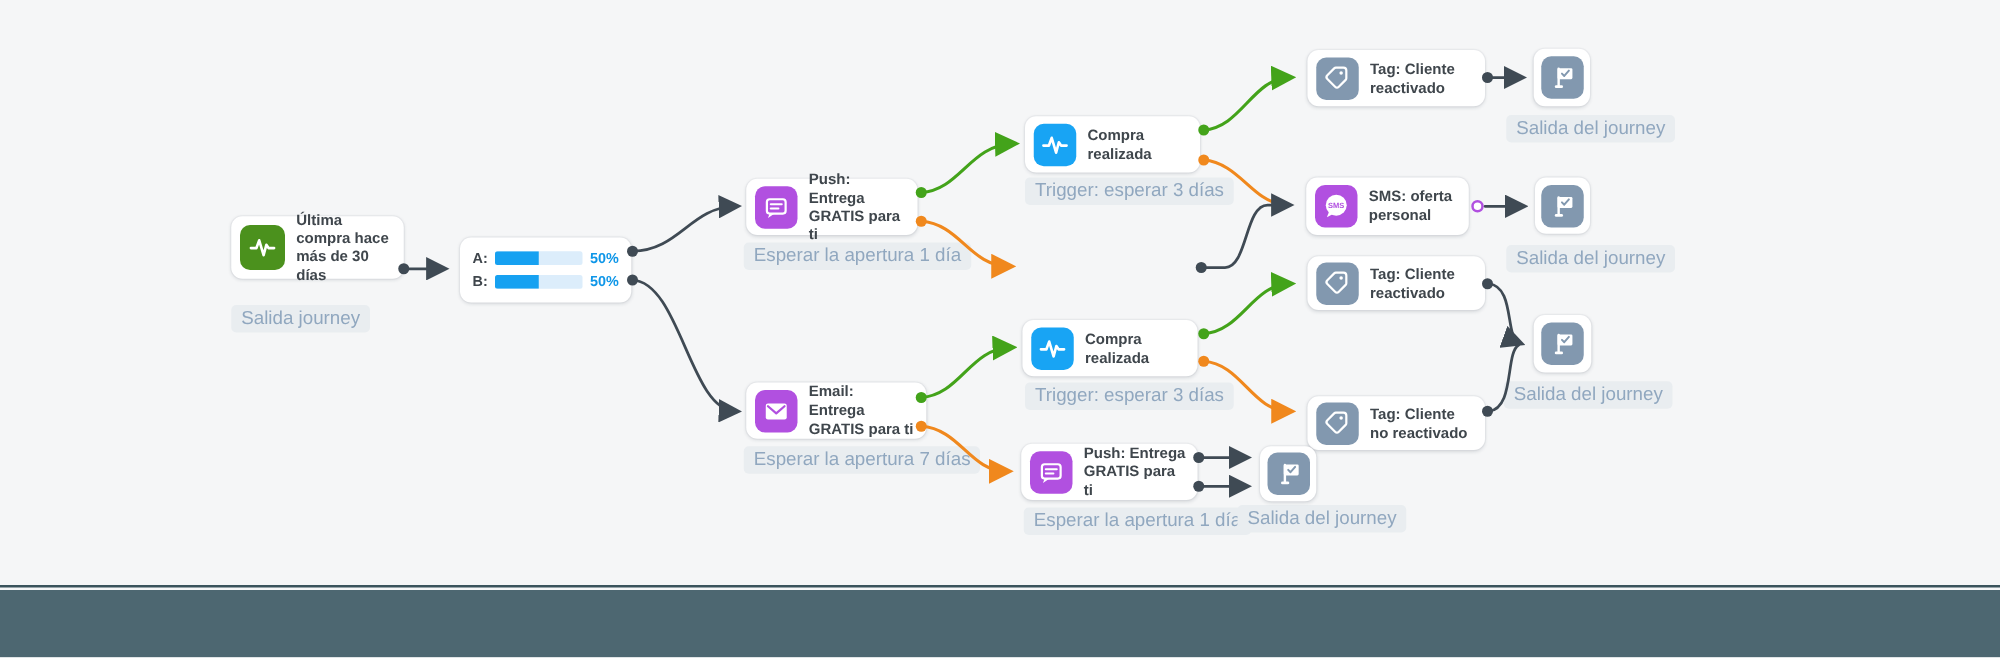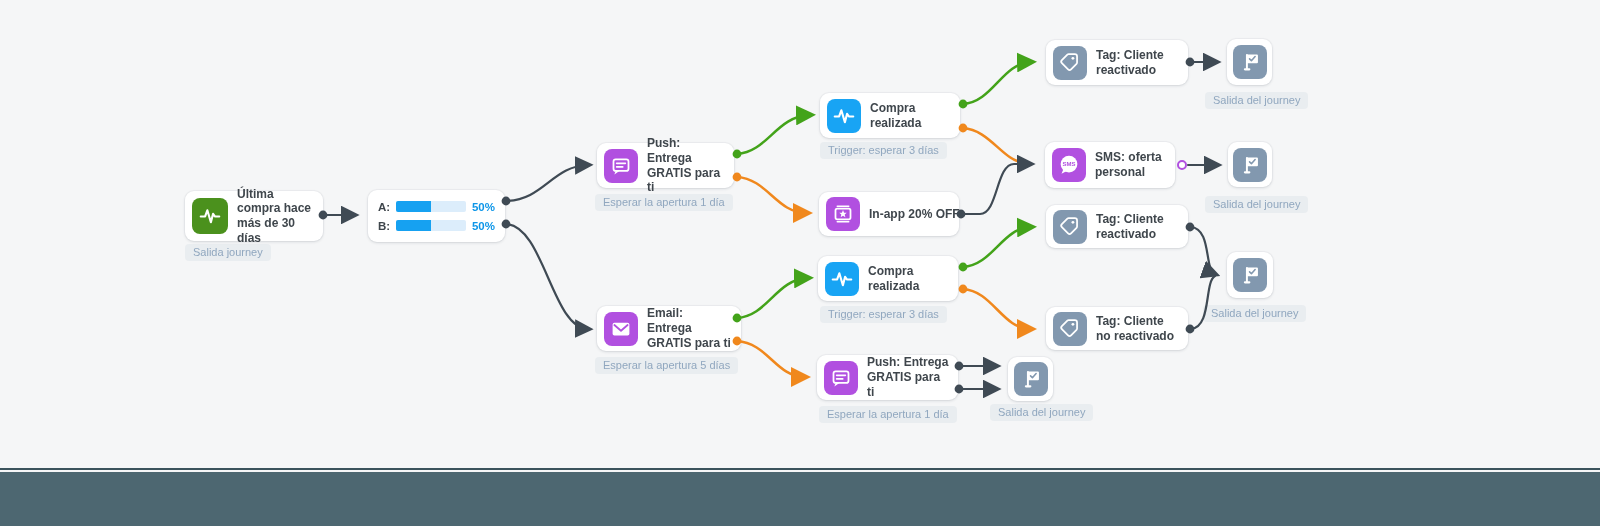--- a/index.html
+++ b/index.html
@@ -17,21 +17,21 @@
         box-shadow:0 1px 3px rgba(35,47,62,.14),0 0 0 1px rgba(35,47,62,.03);
         display:flex;align-items:center;gap:9px;padding:0 8px 0 7px;box-sizing:border-box;}
   .title{font-size:12px;font-weight:600;color:var(--title-text);line-height:1.23;}
   .nowrap{white-space:nowrap;}
 
   .icn{flex:0 0 auto;display:flex;align-items:center;justify-content:center;border-radius:8px;}
   .icn svg{display:block;}
   .bg-green{background:var(--icon-green);} .bg-blue{background:var(--icon-blue);}
   .bg-purple{background:var(--icon-purple);} .bg-slate{background:var(--icon-slate);}
 
-  .badge{position:absolute;z-index:1;font-size:11px;color:var(--badge-text);
+  .badge{position:absolute;z-index:1;font-size:15px;color:var(--badge-text);
          background:var(--badge-bg);padding:2px 8px;border-radius:4px;white-space:nowrap;line-height:1.2;}
 
   .split-body{display:flex;flex-direction:column;justify-content:center;gap:7px;width:100%;}
   .split-row{display:flex;align-items:center;gap:6px;font-size:11.5px;font-weight:700;color:var(--title-text);}
   .split-track{flex:1;height:11px;background:var(--split-track);border-radius:2px;overflow:hidden;}
   .split-fill{display:block;height:100%;background:var(--split-fill);}
   .split-pct{color:var(--split-pct);font-weight:700;}
 
   .exit-card{position:absolute;z-index:2;background:var(--card-bg);border-radius:9px;
              box-shadow:0 1px 3px rgba(35,47,62,.14),0 0 0 1px rgba(35,47,62,.03);
@@ -46,21 +46,21 @@
   .mkf-dark{fill:var(--edge-dark);} .mkf-green{fill:var(--edge-green);} .mkf-orange{fill:var(--edge-orange);}
 
   .footer-line{position:absolute;left:0;width:100%;z-index:6;}
   .footer-bar{position:absolute;left:0;width:100%;z-index:6;}
 </style>
 </head>
 <body>
 
 <div class="canvas">
 
-  <div class="card" style="left:185px;top:191px;width:138px;height:50px;">
+  <div class="card" style="left:185px;top:173px;width:138px;height:50px;">
     <div class="icn bg-green" style="width:36px;height:36px;">
       <svg width="30" height="30" viewBox="0 0 34 34">
         <polyline points="6.5,17.5 11.5,17.5 14,10.5 18,24 20.5,14.5 22.5,17.5 27.5,17.5" fill="none" stroke="#fff" stroke-width="2.4" stroke-linecap="round" stroke-linejoin="round"></polyline>
       </svg>
     </div>
     <div class="title" style="width:86px;">Última compra hace más de 30 días</div>
   </div>
   <div class="badge" style="left:185px;top:244px;">Salida journey</div>
 
   <div class="card" style="left:368px;top:190px;width:137px;height:52px;padding:0 10px;">
@@ -98,31 +98,20 @@
   <div class="card" style="left:820px;top:93px;width:140px;height:45px;">
     <div class="icn bg-blue" style="width:34px;height:34px;">
       <svg width="30" height="30" viewBox="0 0 34 34">
         <polyline points="6.5,17.5 11.5,17.5 14,10.5 18,24 20.5,14.5 22.5,17.5 27.5,17.5" fill="none" stroke="#fff" stroke-width="2.4" stroke-linecap="round" stroke-linejoin="round"></polyline>
       </svg>
     </div>
     <div class="title" style="width:84px;">Compra realizada</div>
   </div>
   <div class="badge" style="left:820px;top:142px;">Trigger: esperar 3 días</div>
 
-  <div class="card" style="left:819px;top:192px;width:140px;height:44px;">
-    <div class="icn bg-purple" style="width:34px;height:34px;">
-      <svg width="30" height="30" viewBox="0 0 34 34">
-        <rect x="8.5" y="11" width="17" height="12" rx="2" fill="none" stroke="#fff" stroke-width="2"></rect>
-        <polygon fill="#fff" points="17,12.6 18.2,15.5 21.2,15.7 18.9,17.7 19.7,20.6 17,19 14.3,20.6 15.1,17.7 12.8,15.7 15.8,15.5"></polygon>
-        <line x1="10.5" y1="8.3" x2="23.5" y2="8.3" stroke="#fff" stroke-width="1.8" stroke-linecap="round"></line>
-        <line x1="10.5" y1="25.7" x2="23.5" y2="25.7" stroke="#fff" stroke-width="1.8" stroke-linecap="round"></line>
-      </svg>
-    </div>
-    <div class="title nowrap">In-app 20% OFF</div>
-  </div>
 
   <div class="card" style="left:1045px;top:142px;width:130px;height:46px;">
     <div class="icn bg-purple" style="width:34px;height:34px;">
       <svg width="30" height="30" viewBox="0 0 34 34">
         <circle cx="17" cy="16" r="9.5" fill="#fff"></circle>
         <path d="M10.5 22 L8.5 27 L15 23.5 Z" fill="#fff"></path>
         <text x="17" y="18.4" text-anchor="middle" font-family="Liberation Sans, sans-serif" font-size="6.8" font-weight="bold" fill="#b150e0">SMS</text>
       </svg>
     </div>
     <div class="title" style="width:76px;">SMS: oferta personal</div>
@@ -165,21 +154,21 @@
   <div class="card" style="left:1046px;top:205px;width:142px;height:43px;">
     <div class="icn bg-slate" style="width:34px;height:34px;">
       <svg width="30" height="30" viewBox="0 0 34 34">
         <path d="M7.8 13.8 L14 7.6 Q14.6 7 15.5 7 H22.4 Q25 7 25 9.6 V16.5 Q25 17.4 24.4 18 L18.2 24.2 Q16.5 25.9 14.8 24.2 L7.8 17.2 Q6.1 15.5 7.8 13.8 Z" fill="none" stroke="#fff" stroke-width="2" stroke-linejoin="round"></path>
         <circle cx="20.3" cy="11.7" r="1.6" fill="#fff"></circle>
       </svg>
     </div>
     <div class="title" style="width:90px;">Tag: Cliente reactivado</div>
   </div>
 
-  <div class="card" style="left:1046px;top:307px;width:142px;height:43px;">
+  <div class="card" style="left:1046px;top:317px;width:142px;height:43px;">
     <div class="icn bg-slate" style="width:34px;height:34px;">
       <svg width="30" height="30" viewBox="0 0 34 34">
         <path d="M7.8 13.8 L14 7.6 Q14.6 7 15.5 7 H22.4 Q25 7 25 9.6 V16.5 Q25 17.4 24.4 18 L18.2 24.2 Q16.5 25.9 14.8 24.2 L7.8 17.2 Q6.1 15.5 7.8 13.8 Z" fill="none" stroke="#fff" stroke-width="2" stroke-linejoin="round"></path>
         <circle cx="20.3" cy="11.7" r="1.6" fill="#fff"></circle>
       </svg>
     </div>
     <div class="title" style="width:92px;">Tag: Cliente no reactivado</div>
   </div>
 
   <div class="exit-card" style="left:1227px;top:252px;width:46px;height:46px;">
@@ -196,21 +185,21 @@
 
   <div class="card" style="left:597px;top:306px;width:144px;height:45px;">
     <div class="icn bg-purple" style="width:34px;height:34px;">
       <svg width="30" height="30" viewBox="0 0 34 34">
         <rect x="7.5" y="10" width="19" height="14.5" rx="2" fill="#fff"></rect>
         <polyline points="9.5,12.5 17,19 24.5,12.5" fill="none" stroke="#b150e0" stroke-width="2" stroke-linecap="round" stroke-linejoin="round"></polyline>
       </svg>
     </div>
     <div class="title" style="width:84px;">Email: Entrega GRATIS para ti</div>
   </div>
-  <div class="badge" style="left:595px;top:357px;">Esperar la apertura 5 días</div>
+  <div class="badge" style="left:595px;top:357px;">Esperar la apertura 7 días</div>
 
   <div class="card" style="left:818px;top:256px;width:140px;height:45px;">
     <div class="icn bg-blue" style="width:34px;height:34px;">
       <svg width="30" height="30" viewBox="0 0 34 34">
         <polyline points="6.5,17.5 11.5,17.5 14,10.5 18,24 20.5,14.5 22.5,17.5 27.5,17.5" fill="none" stroke="#fff" stroke-width="2.4" stroke-linecap="round" stroke-linejoin="round"></polyline>
       </svg>
     </div>
     <div class="title" style="width:84px;">Compra realizada</div>
   </div>
   <div class="badge" style="left:820px;top:306px;">Trigger: esperar 3 días</div>

